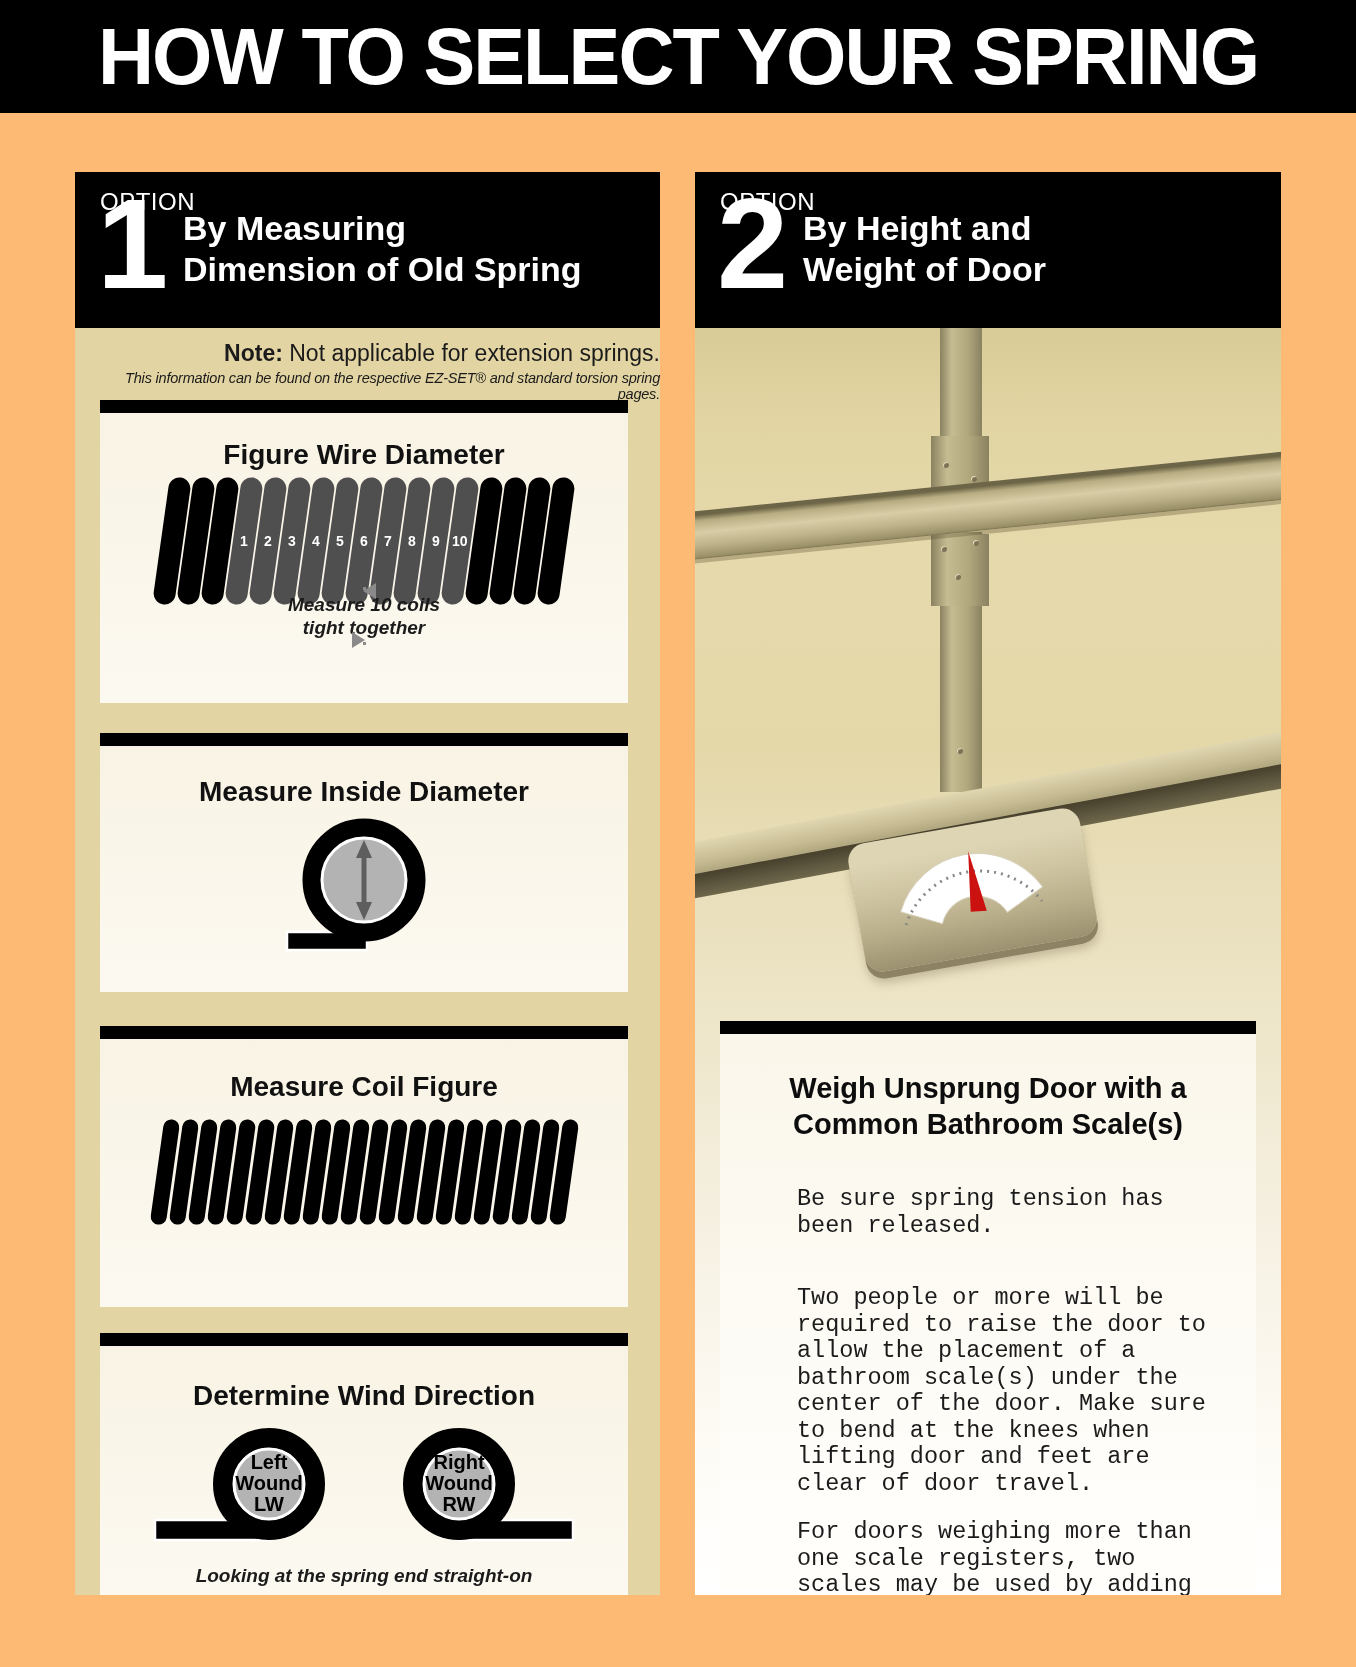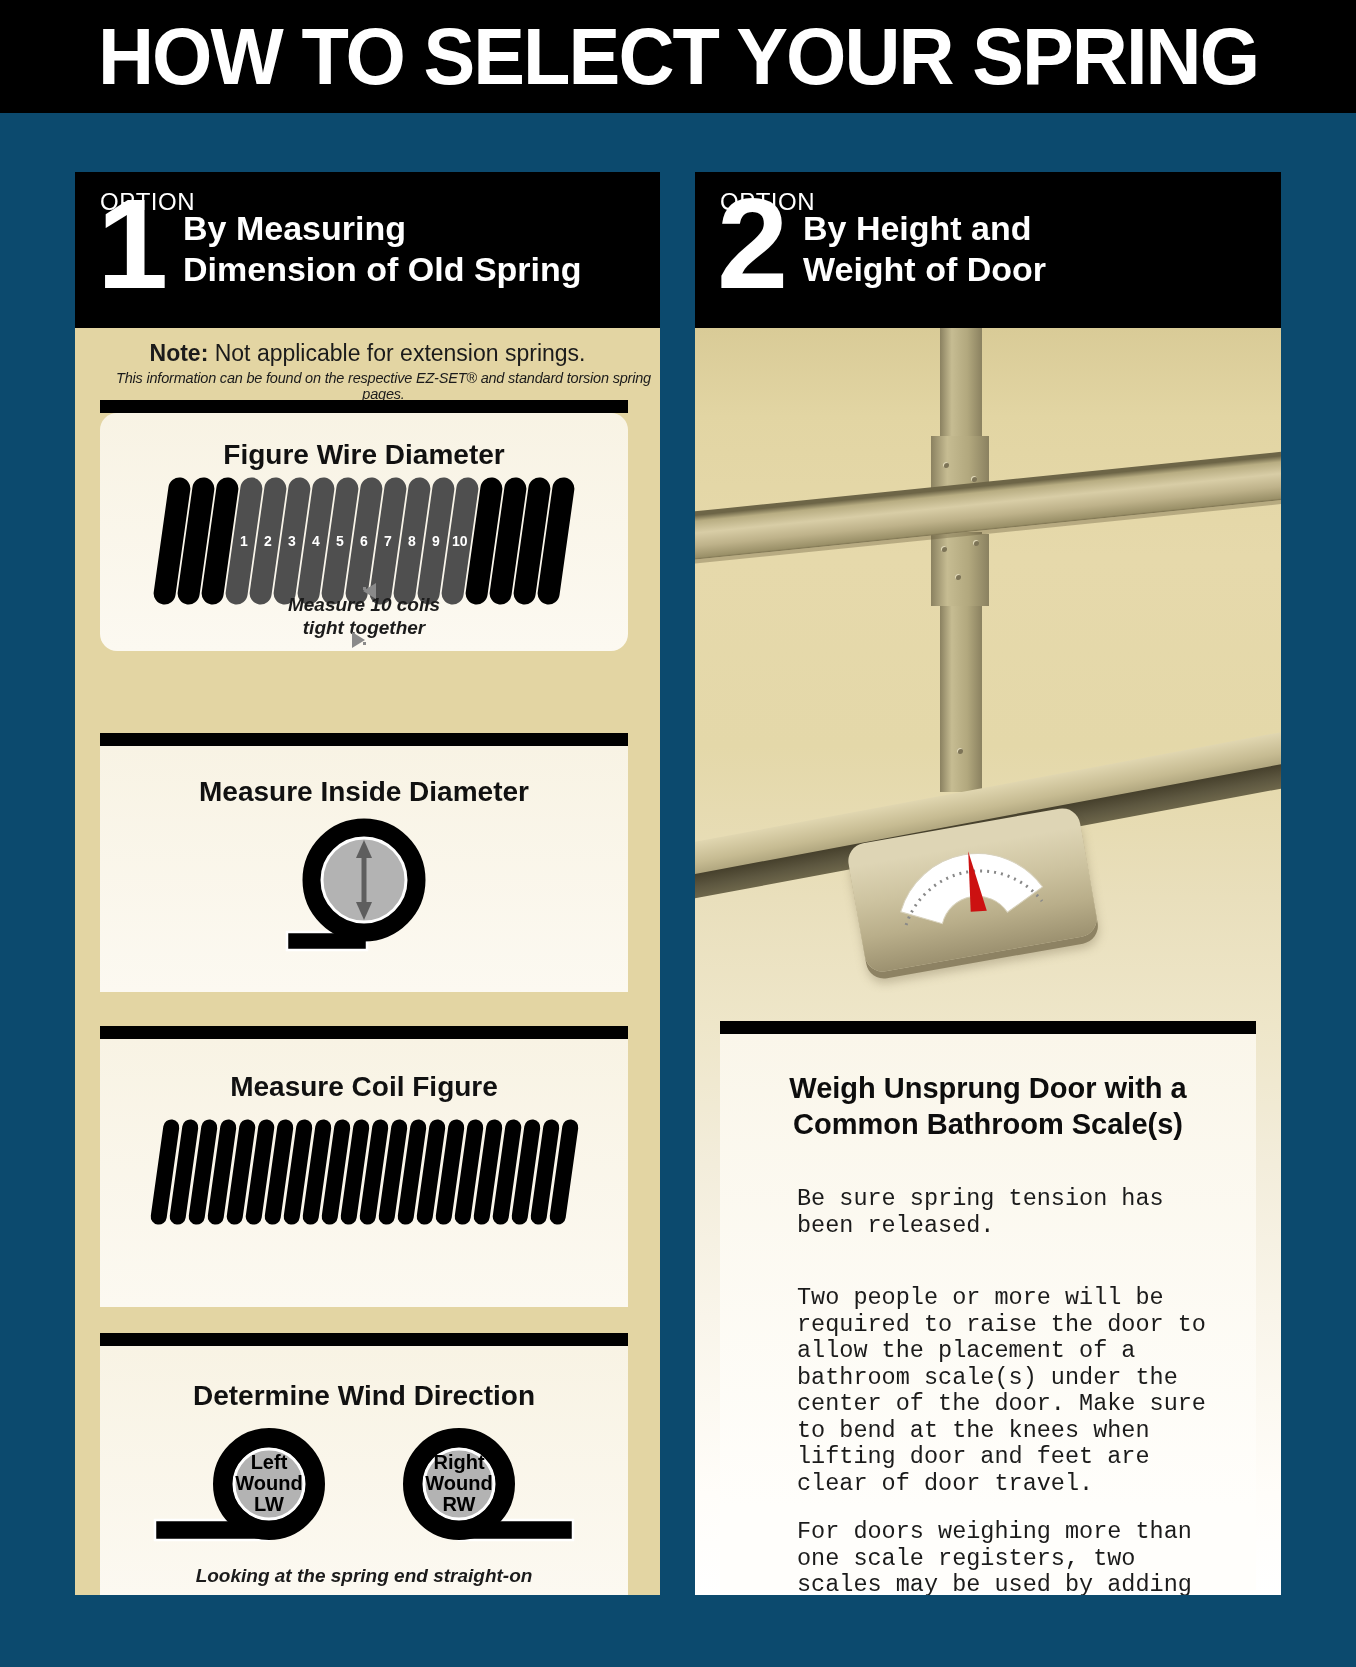--- a/index.html
+++ b/index.html
@@ -1,33 +1,33 @@
 <!DOCTYPE html>
 <html><head>
 <meta charset="utf-8">
 <style>
   html,body{margin:0;padding:0;background:#fff;}
   body{font-family:"Liberation Sans", sans-serif; color:#1b1b1b;}
-  .page{position:relative;width:1356px;height:1667px;background:#0c4a6e;overflow:hidden;}
+  .page{position:relative;width:1356px;height:1667px;background:#fdba74;overflow:hidden;}
 
   
   .banner{position:absolute;left:0;top:0;width:1356px;height:113px;background:#000;
           display:flex;align-items:center;justify-content:center;}
   .banner h1{margin:0;color:#fff;font-size:80px;font-weight:bold;letter-spacing:-2px;
              transform:scaleX(.97);white-space:nowrap;}
 
   
   .opt-header{position:absolute;top:172px;height:156px;background:#000;color:#fff;}
   .opt-header .opt-word{position:absolute;left:25px;top:16px;font-size:24px;font-weight:500;letter-spacing:.5px;}
   .opt-header .opt-num{position:absolute;left:22px;top:2px;font-size:128px;font-weight:bold;line-height:1.1;}
   .opt-header .opt-title{position:absolute;left:108px;top:36px;font-size:34px;font-weight:bold;line-height:41px;}
 
   
   .col1{position:absolute;left:75px;top:328px;width:585px;height:1267px;background:#e3d5a3;}
-  .note{padding-top:12px;text-align:center;}
+  .note{padding-top:12px;text-align:right;}
   .note .n1{font-size:23px;}
   .note .n1 b{font-weight:bold;}
   .note .n2{font-size:14.5px;font-style:italic;letter-spacing:-.2px;margin-top:3px;margin-left:32px;}
 
   .bar{position:absolute;left:25px;width:528px;height:13px;background:#000;}
   .wbox{position:absolute;left:25px;width:528px;background:linear-gradient(180deg,#f8f3e4,#fcf9f1);}
   .wbox h2{margin:0;text-align:center;font-size:28px;font-weight:bold;color:#111;}
 
   
   .coil-row{position:absolute;left:0;right:0;display:flex;justify-content:center;gap:2px;}
@@ -111,21 +111,21 @@
   </div>
 
   <div class="col1">
 
     <div class="note">
       <div class="n1"><b>Note:</b><span> Not applicable for extension springs.</span></div>
       <div class="n2">This information can be found on the respective EZ-SET® and standard torsion spring pages.</div>
     </div>
 
     <div class="bar" style="top:72px;"></div>
-    <div class="wbox" style="top:85px;height:238px;border-radius:17px;">
+    <div class="wbox" style="top:85px;height:290px;">
       <h2 style="margin-top:26px;">Figure Wire Diameter</h2>
       <div class="coil-row" style="top:64px;">
           <div class="coil"></div>
           <div class="coil"></div>
           <div class="coil"></div>
           <div class="coil gray">
             <span>1</span>
           </div>
           <div class="coil gray">
             <span>2</span>

